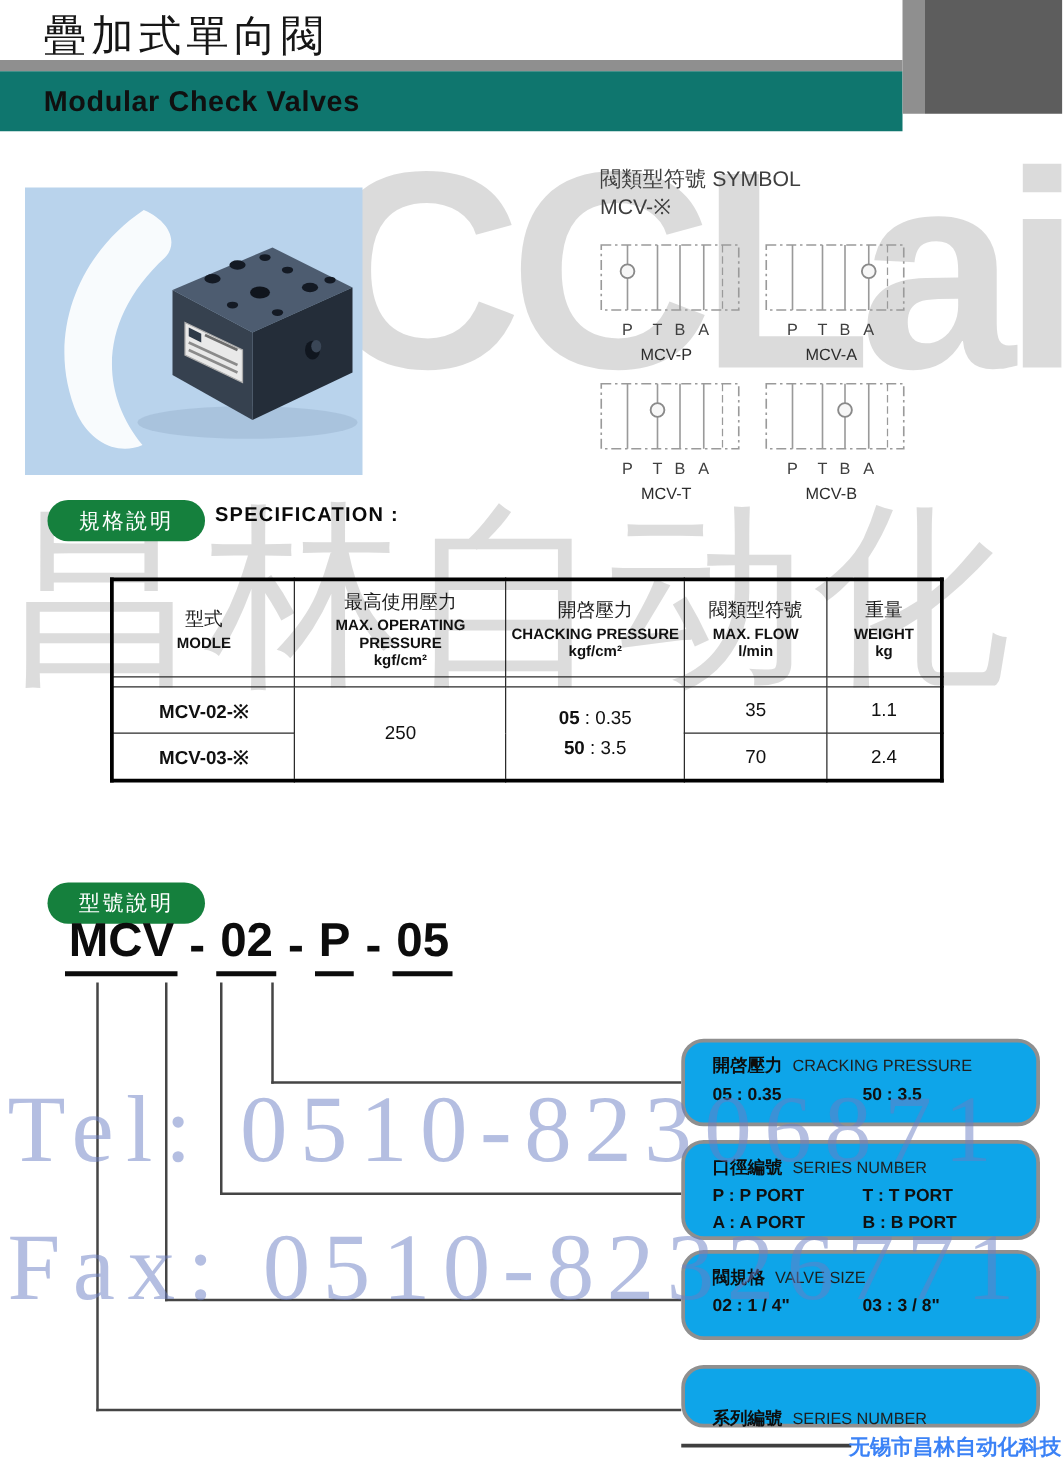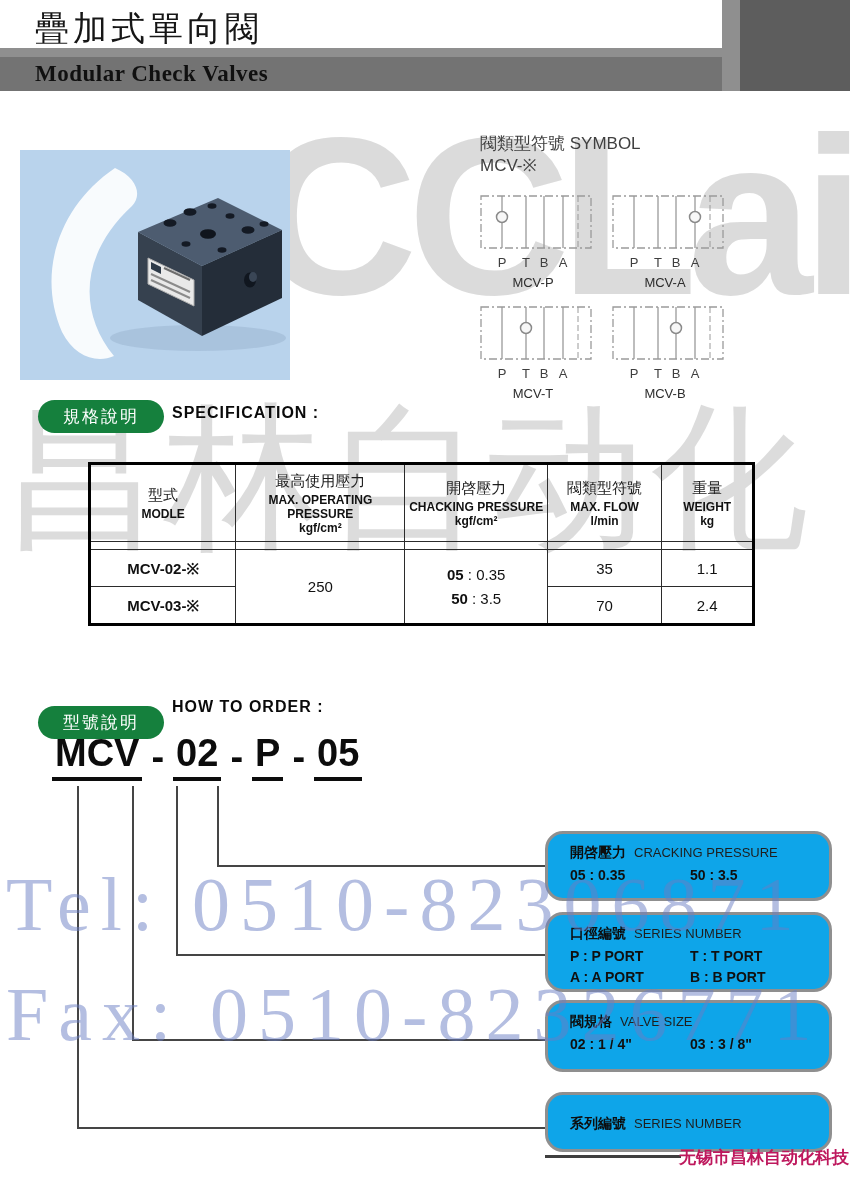--- a/index.html
+++ b/index.html
@@ -3,22 +3,22 @@
 <meta charset="utf-8">
 <style>
   html,body{margin:0;padding:0;background:#fff;}
   .page{position:relative;width:850px;height:1185px;background:#ffffff;overflow:hidden;
         font-family:"Liberation Sans",sans-serif;color:#111;}
 
   
   .page-title{position:absolute;left:35px;top:6px;font-size:34px;letter-spacing:4px;
               font-weight:500;color:#161616;z-index:3;white-space:nowrap;}
   .rule-bar{position:absolute;left:0;top:48px;width:722px;height:9px;background:#8f8f8f;z-index:2;}
-  .subtitle-band{position:absolute;left:0;top:57px;width:722px;height:34px;background:#737373;
-                 z-index:2;display:flex;align-items:center;padding-left:35px;box-sizing:border-box;font-family:Liberation Serif, serif;}
+  .subtitle-band{position:absolute;left:0;top:57px;width:722px;height:48px;background:#0f766e;
+                 z-index:2;display:flex;align-items:center;padding-left:35px;box-sizing:border-box;}
   .subtitle{font-size:23px;font-weight:700;color:#101010;letter-spacing:0.5px;}
   .vbar{position:absolute;left:722px;top:0;width:18px;height:91px;background:#8f8f8f;z-index:2;}
   .corner-block{position:absolute;left:740px;top:0;width:110px;height:91px;background:#5d5d5d;z-index:2;}
 
   
   .wm-brand{position:absolute;left:255px;top:104px;font-size:225px;font-weight:700;line-height:1;
             letter-spacing:-10px;color:rgba(170,170,170,0.42);z-index:1;white-space:nowrap;}
   .wm-hanzi{position:absolute;left:2px;top:398px;font-size:158px;line-height:1;letter-spacing:4px;
             color:rgba(140,140,140,0.30);z-index:1;white-space:nowrap;}
   .wm-blue{position:absolute;left:6px;font-family:"Liberation Serif",serif;font-size:76px;
@@ -69,24 +69,24 @@
   .order-box{position:absolute;left:545px;width:287px;background:#0ea5e9;border:3px solid #8f8f8f;
              border-radius:18px;box-sizing:border-box;padding:10px 10px 0 22px;z-index:2;}
   .box-title{font-size:14px;white-space:nowrap;}
   .box-title .cjk{font-weight:700;color:#0d0d0d;}
   .box-title .en{font-size:13px;color:#1e1e1e;margin-left:8px;font-weight:400;}
   .box-line{margin-top:5px;font-size:14px;font-weight:700;color:#101010;white-space:nowrap;}
   .box-item-left{display:inline-block;width:120px;}
   #order-box-0{top:831px;height:70px;}
   #order-box-1{top:912px;height:80px;}
   #order-box-2{top:1000px;height:72px;}
-  #order-box-3{top:1092px;height:60px;padding-top:20px;}
+  #order-box-3{top:1092px;height:50px;padding-top:31px;}
 
   .footer-line{position:absolute;left:545px;top:1155px;width:136px;height:3px;background:#3f3f3f;z-index:4;}
-  .company{position:absolute;left:679px;top:1146px;font-size:17px;font-weight:700;color:#be185d;z-index:5;
+  .company{position:absolute;left:679px;top:1146px;font-size:17px;font-weight:700;color:#3b82f6;z-index:5;
            white-space:nowrap;}
 </style>
 </head>
 <body>
 
 <div class="page">
 
   <div class="wm-brand">CCLair</div>
   <div class="wm-hanzi">昌林自动化</div>
 
@@ -269,21 +269,20 @@
     </tr>
     <tr>
       <td class="model-cell">MCV-03-※</td>
       <td>70</td>
       <td>2.4</td>
     </tr>
   </tbody>
     </table>
 
   <div class="pill" id="order-pill">型號說明</div>
-  <div class="section-heading" id="order-heading">HOW TO ORDER :</div>
 
   <div class="model-code">
     <span class="code-part">MCV</span>
     <span class="code-dash">-</span>
     <span class="code-part">02</span>
     <span class="code-dash">-</span>
     <span class="code-part">P</span>
     <span class="code-dash">-</span>
     <span class="code-part">05</span>
   </div>

